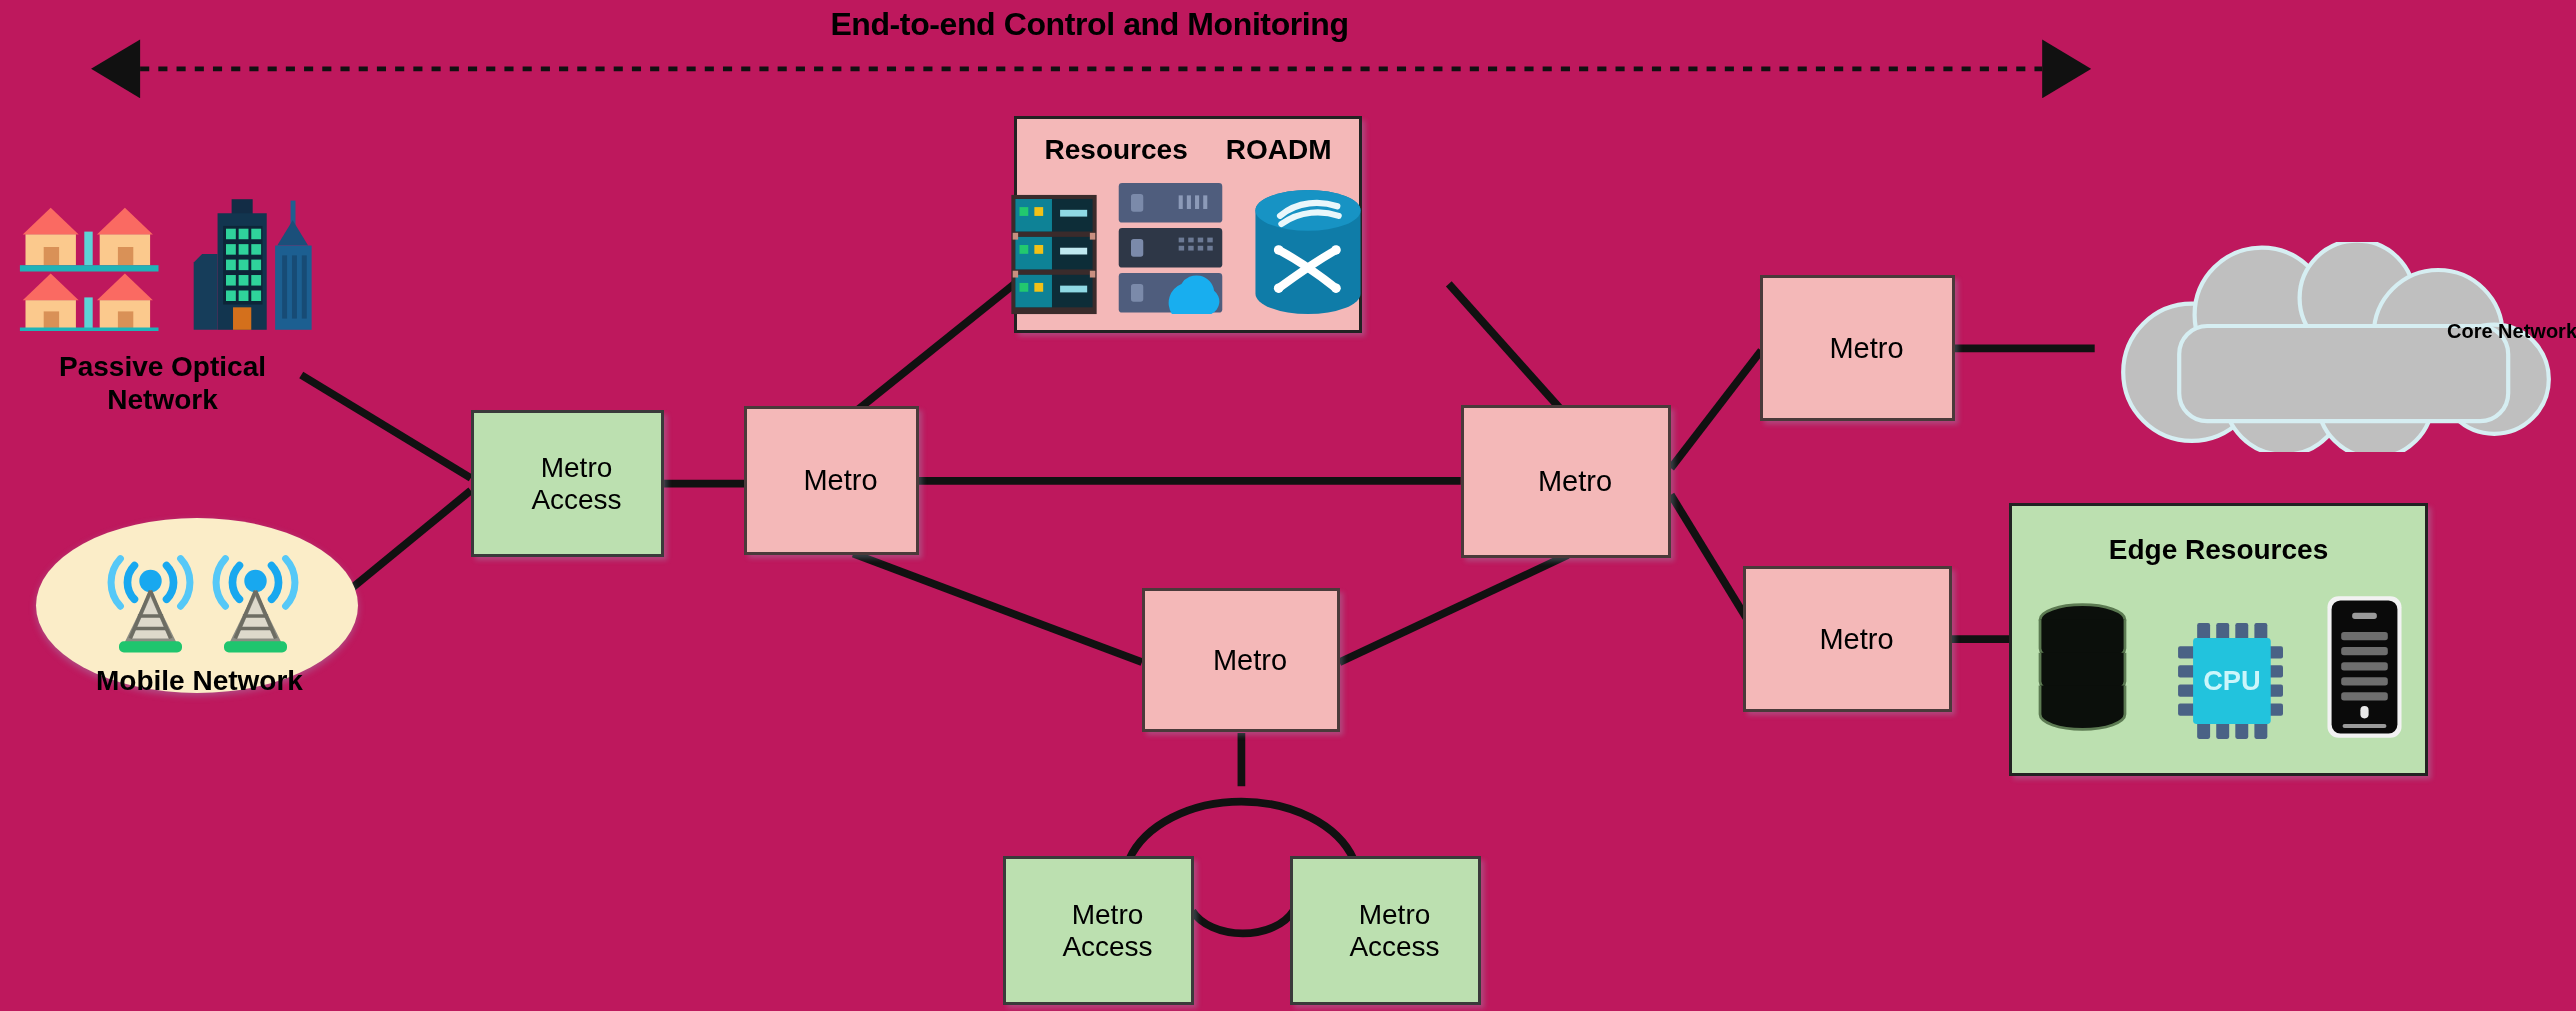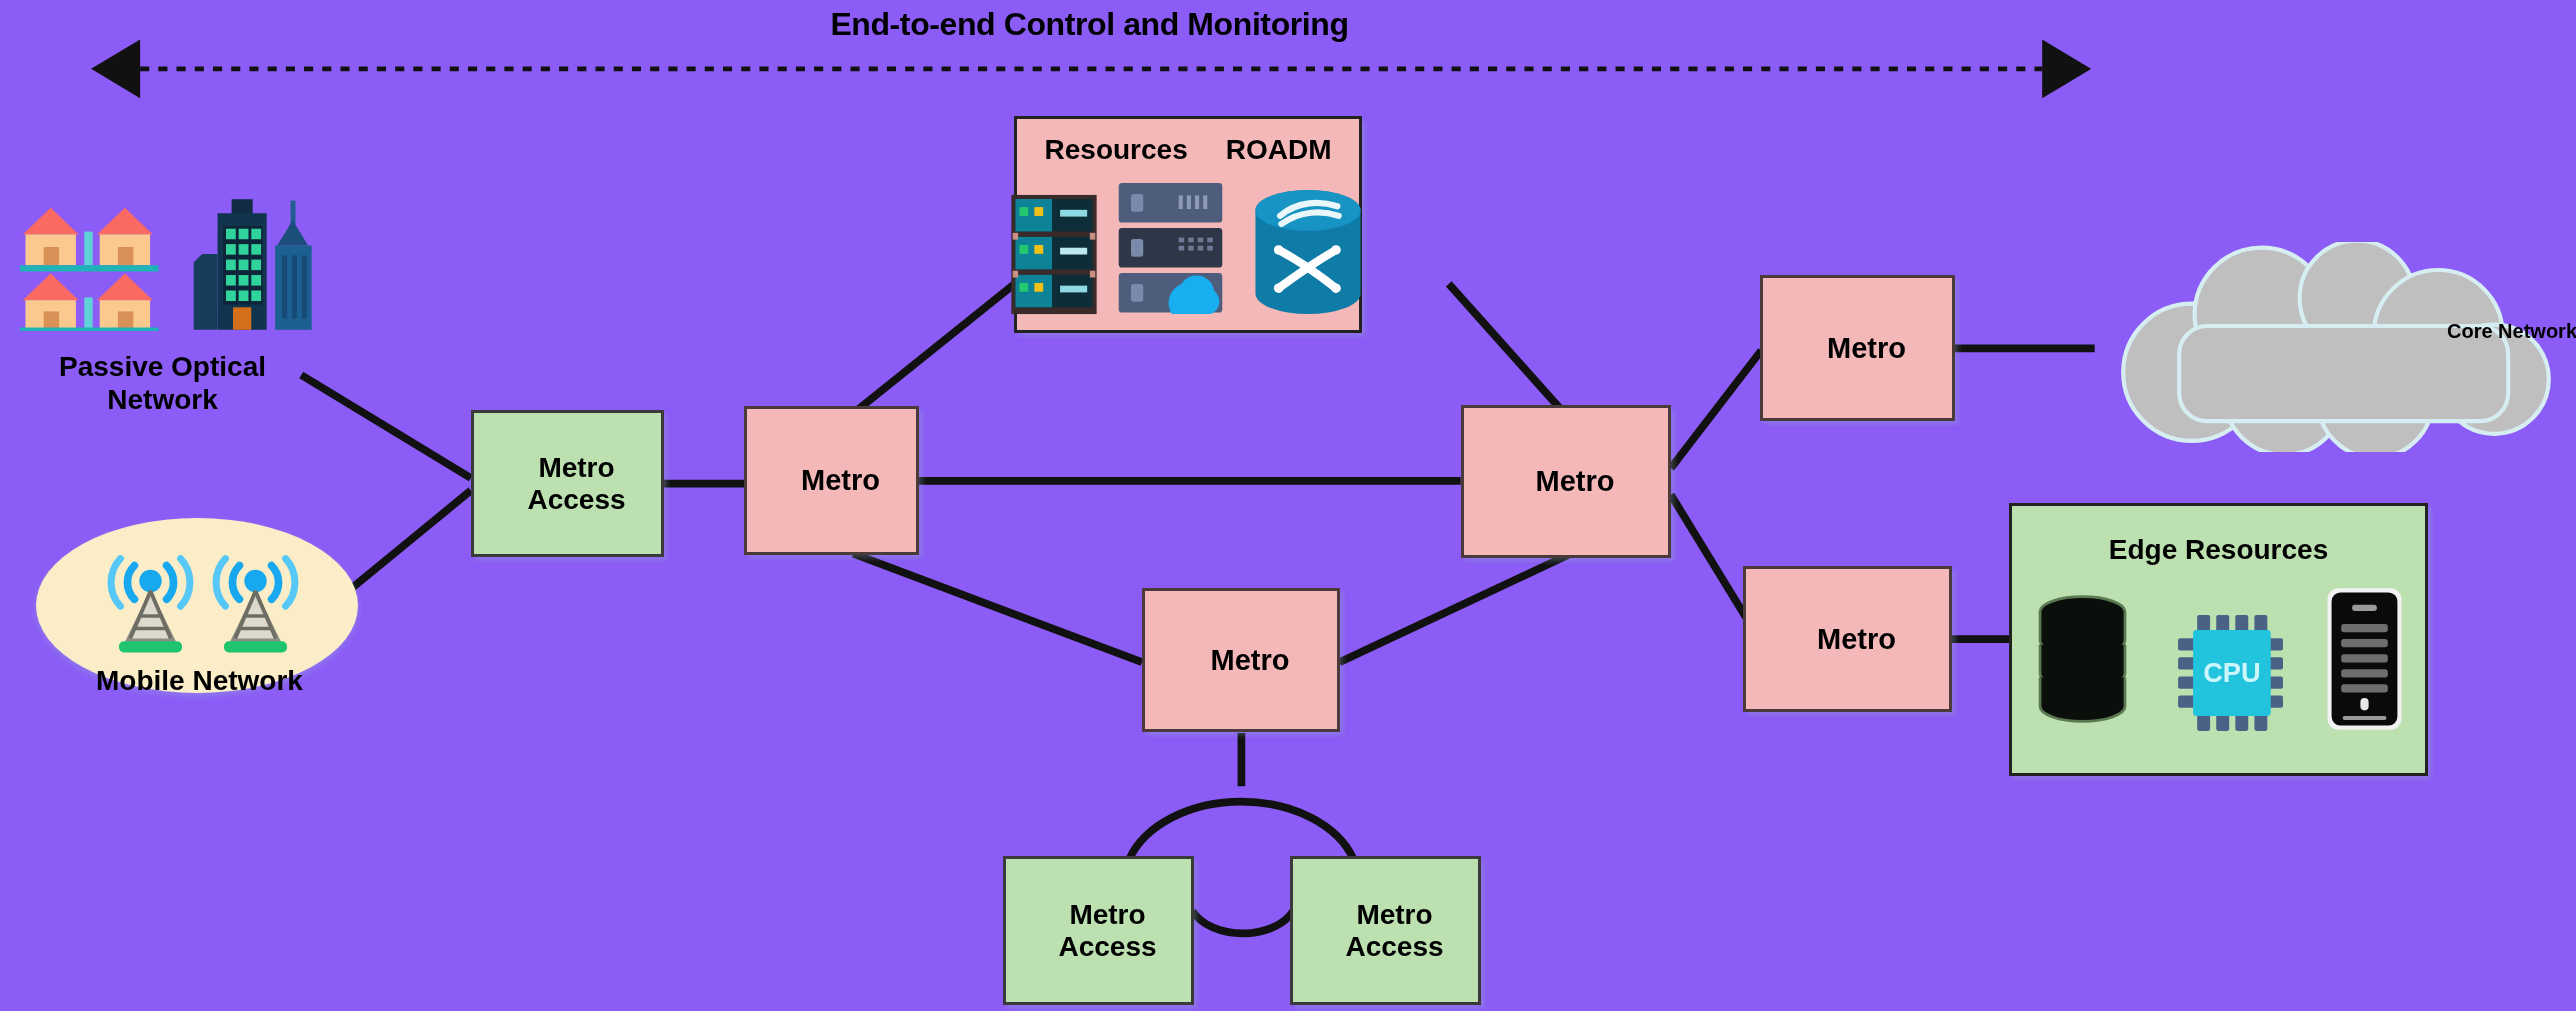--- a/index.html
+++ b/index.html
@@ -8,21 +8,21 @@
     padding: 0;
     background: #ffffff;
   }
   body {
     font-family: "Liberation Sans", sans-serif;
   }
   #canvas {
     position: relative;
     width: 2576px;
     height: 1012px;
-    background: #8b5cf6;
+    background: #be185d;
     overflow: hidden;
   }
   #edges {
     position: absolute;
     left: 0; top: 0;
     width: 2576px;
     height: 1012px;
     pointer-events: none;
   }
   .layer-nodes {
@@ -49,21 +49,21 @@
   
   .node {
     position: absolute;
     box-sizing: border-box;
     border: 3.5px solid #4a3a3a;
     display: flex;
     flex-direction: column;
     align-items: center;
     justify-content: center;
     text-align: center;
-    font-weight: bold;
+    font-weight: normal;
     color: #000000;
     line-height: 1.12;
     box-shadow: 3.5px 3.5px 4.9px rgba(150,175,200,0.30);
     padding-left: 18px;
   }
   .node.metro {
     background: #f4b8b8;
     font-size: 29px;
   }
   .node.metro-access {
@@ -422,21 +422,21 @@
         </span>
       </div>
     </div>
 
     <div class="panel edge-panel" style="left:2009px; top:503px; width:419px; height:273px;">
 
       <div class="panel-heading-row" style="top:28px;">
         <span class="h-item">Edge Resources</span>
       </div>
 
-      <div class="icon-row" style="top:80px; height:147px; gap:43px;">
+      <div class="icon-row" style="top:88px; height:147px; gap:43px;">
 
         <span>
           <svg viewBox="0 0 140 200" width="97" height="137">
             <g fill="#0b0f0b" stroke="#5c7a52" stroke-width="4">
               <ellipse cx="70" cy="26" rx="62" ry="22"></ellipse>
               <path d="M8,26 v42 a62,22 0 0 0 124,0 v-42"></path>
               <path d="M8,74 v42 a62,22 0 0 0 124,0 v-42"></path>
               <path d="M8,122 v42 a62,22 0 0 0 124,0 v-42"></path>
             </g>
           </svg>

